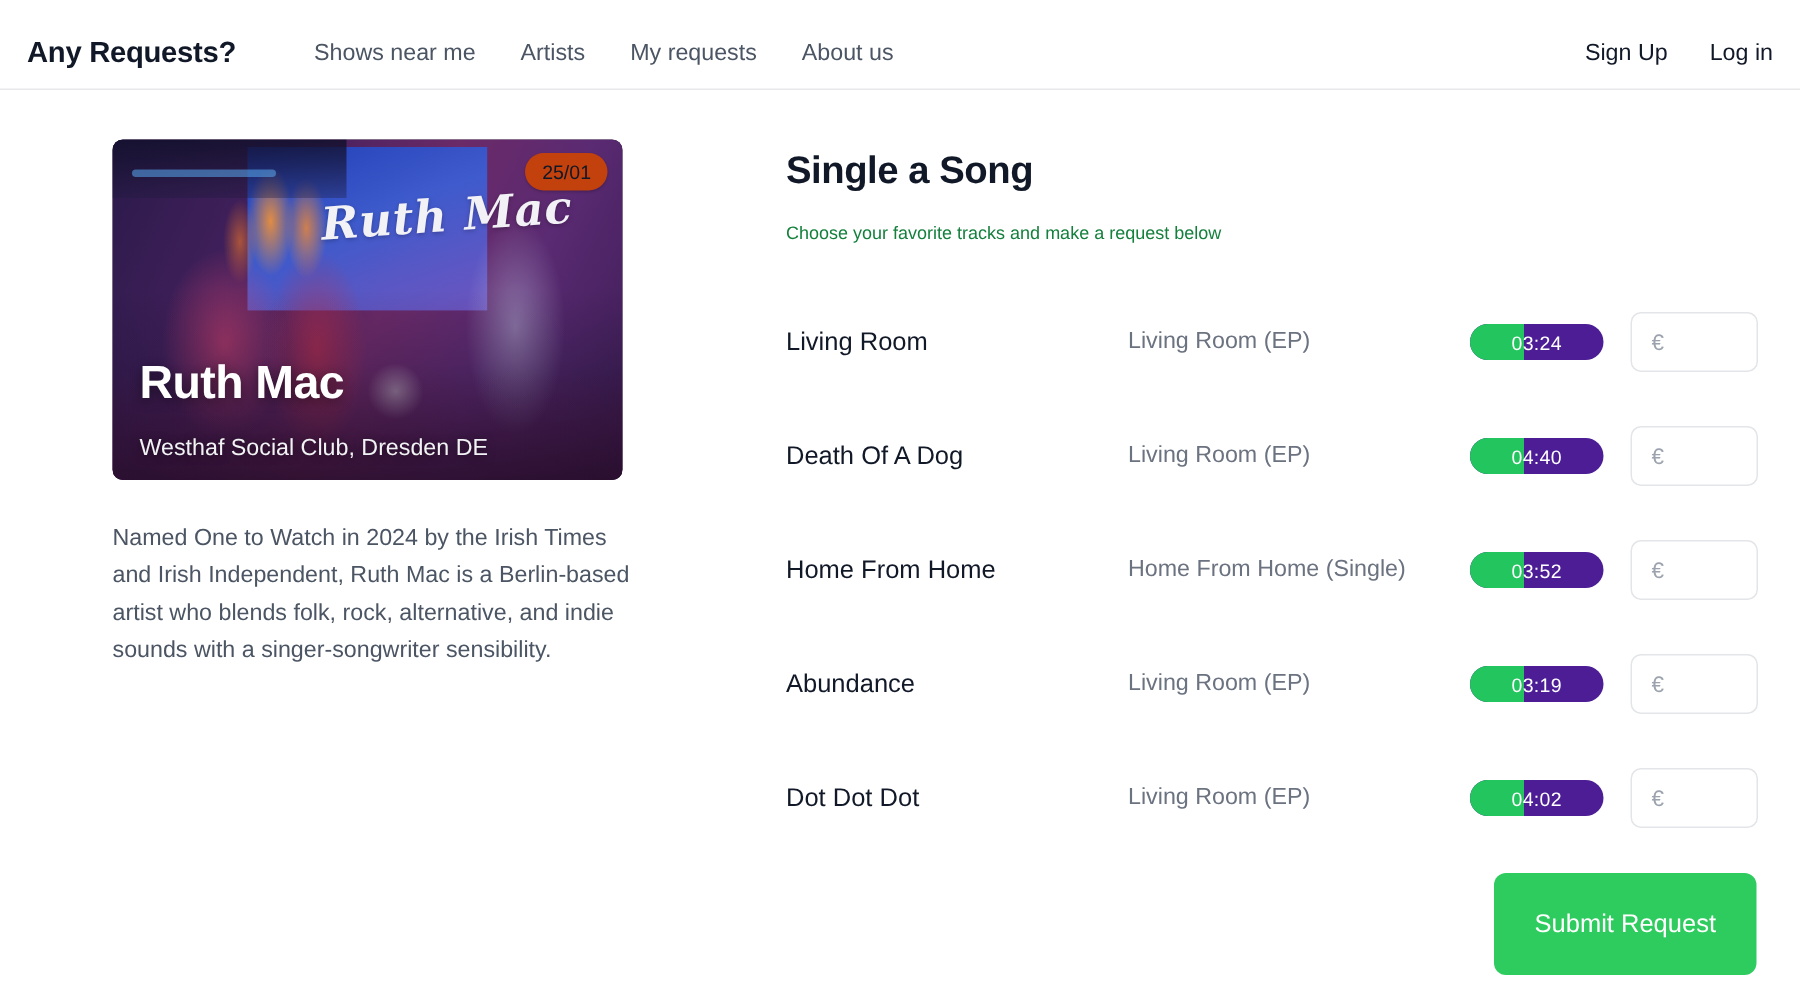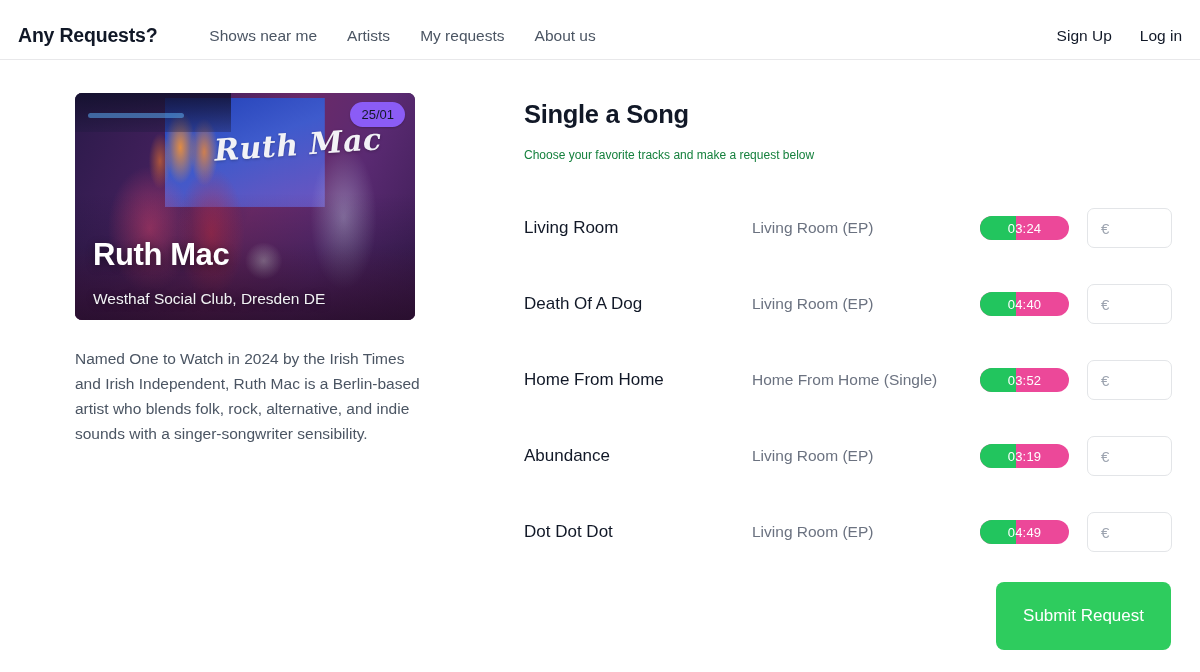--- a/index.html
+++ b/index.html
@@ -195,21 +195,21 @@
     position: absolute;
     left: 0; right: 0; bottom: 0;
     height: 56%;
     background: linear-gradient(180deg, rgba(12,10,30,0) 0%, rgba(12,10,30,0.18) 38%, rgba(10,8,26,0.62) 100%);
   }
 
   .poster-date {
     position: absolute;
     top: 9px;
     right: 10px;
-    background: #8b5cf6;
+    background: #c2410c;
     color: #111827;
     font-size: 13px;
     line-height: 1;
     padding: 6px 11px;
     border-radius: 999px;
     box-shadow: 0 1px 2px rgba(0,0,0,0.2);
   }
 
   .poster-title {
     position: absolute;
@@ -284,21 +284,21 @@
     font-size: 15.5px;
     color: #6b7280;
   }
 
   .track-duration {
     position: relative;
     flex: 0 0 auto;
     width: 89px;
     height: 24px;
     border-radius: 999px;
-    background: #ec4899;
+    background: #4c1d95;
     overflow: hidden;
     display: flex;
     align-items: center;
     justify-content: center;
     cursor: pointer;
   }
 
   .track-duration .fill {
     position: absolute;
     left: 0; top: 0; bottom: 0;
@@ -430,21 +430,21 @@
           <span class="time">03:19</span>
         </div>
         <input class="price-input" type="text" placeholder="€" style="">
       </div>
 
       <div class="track-row">
         <div class="track-name">Dot Dot Dot</div>
         <div class="track-album">Living Room (EP)</div>
         <div class="track-duration">
           <div class="fill" style="width: 40%; background: rgb(34, 197, 94);"></div>
-          <span class="time">04:49</span>
+          <span class="time">04:02</span>
         </div>
         <input class="price-input" type="text" placeholder="€" style="">
       </div>
 
     </div>
 
     <div class="submit-wrap">
       <button class="submit-button" style="background: rgb(46, 204, 94);">Submit Request</button>
     </div>
   </div>

